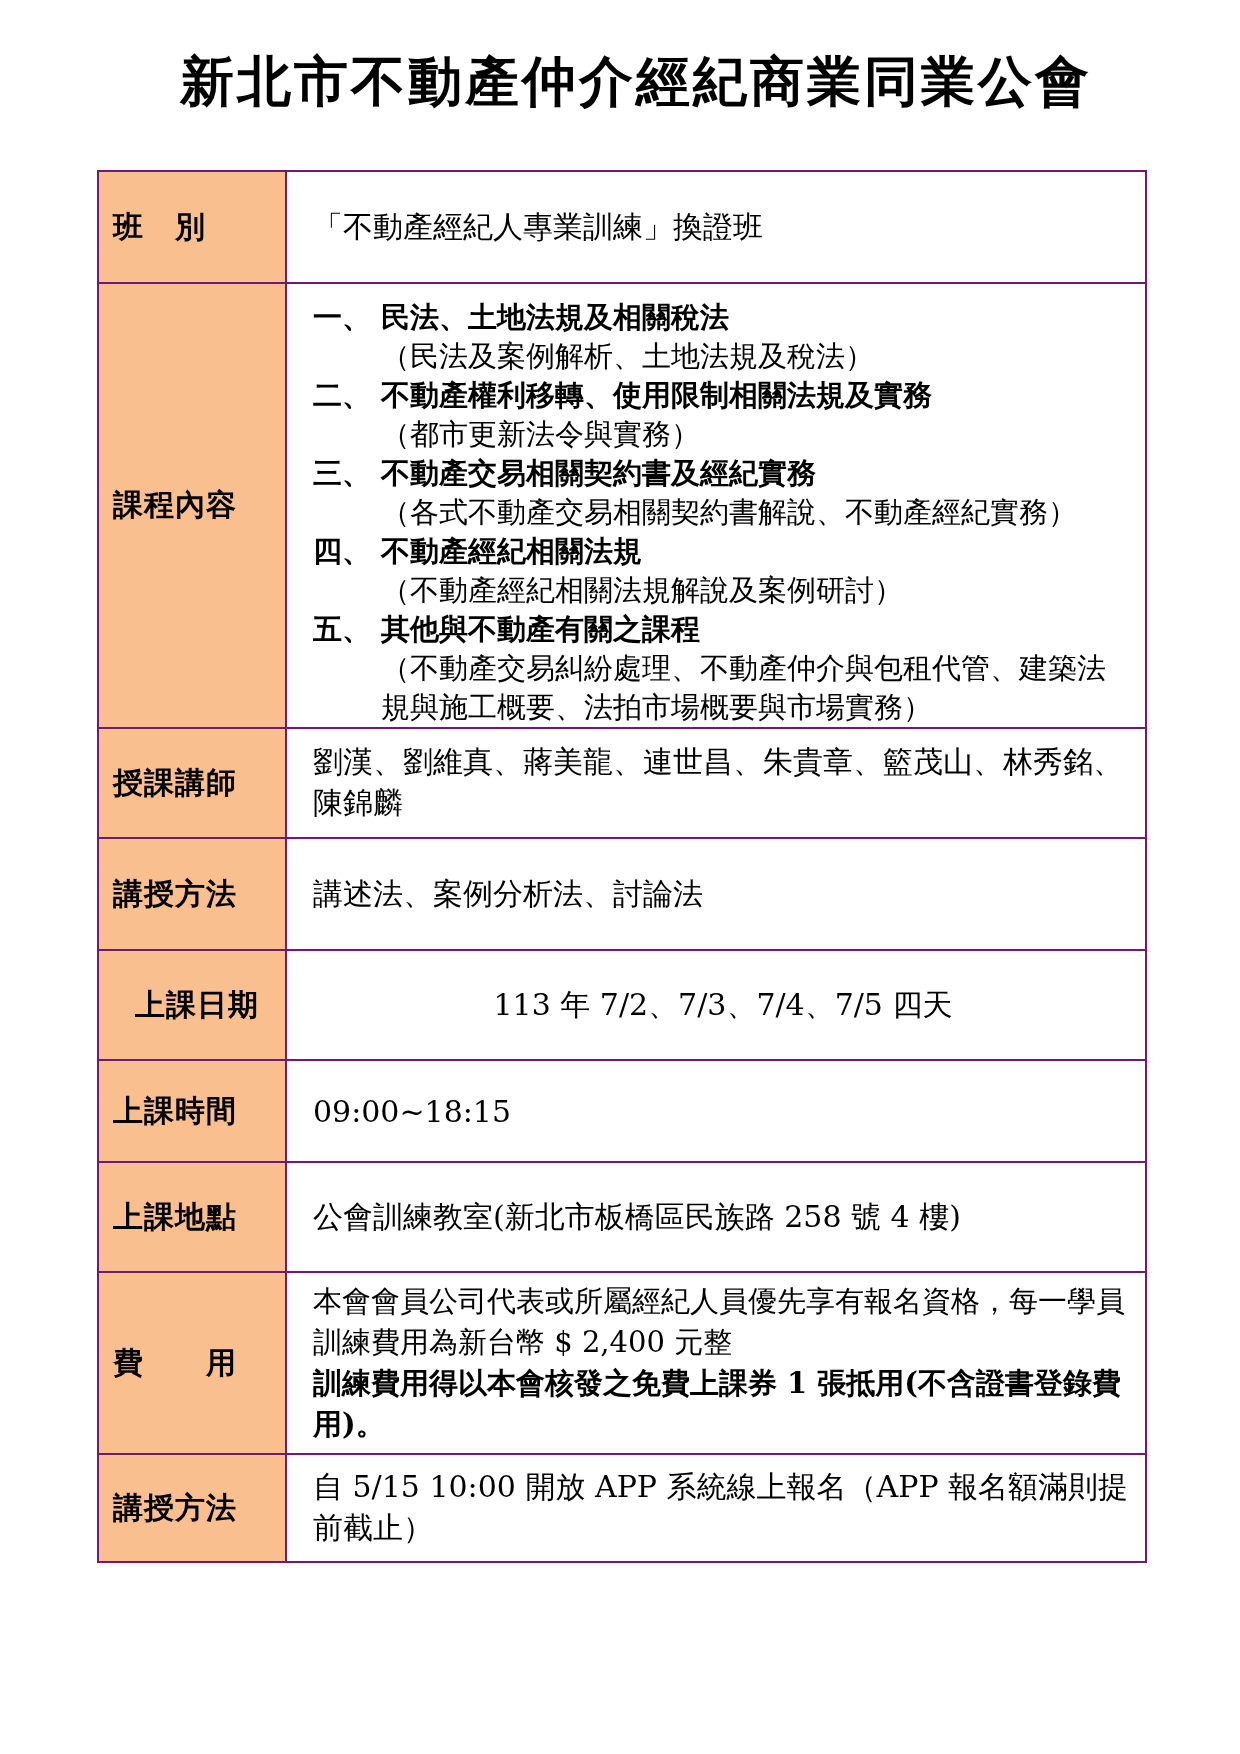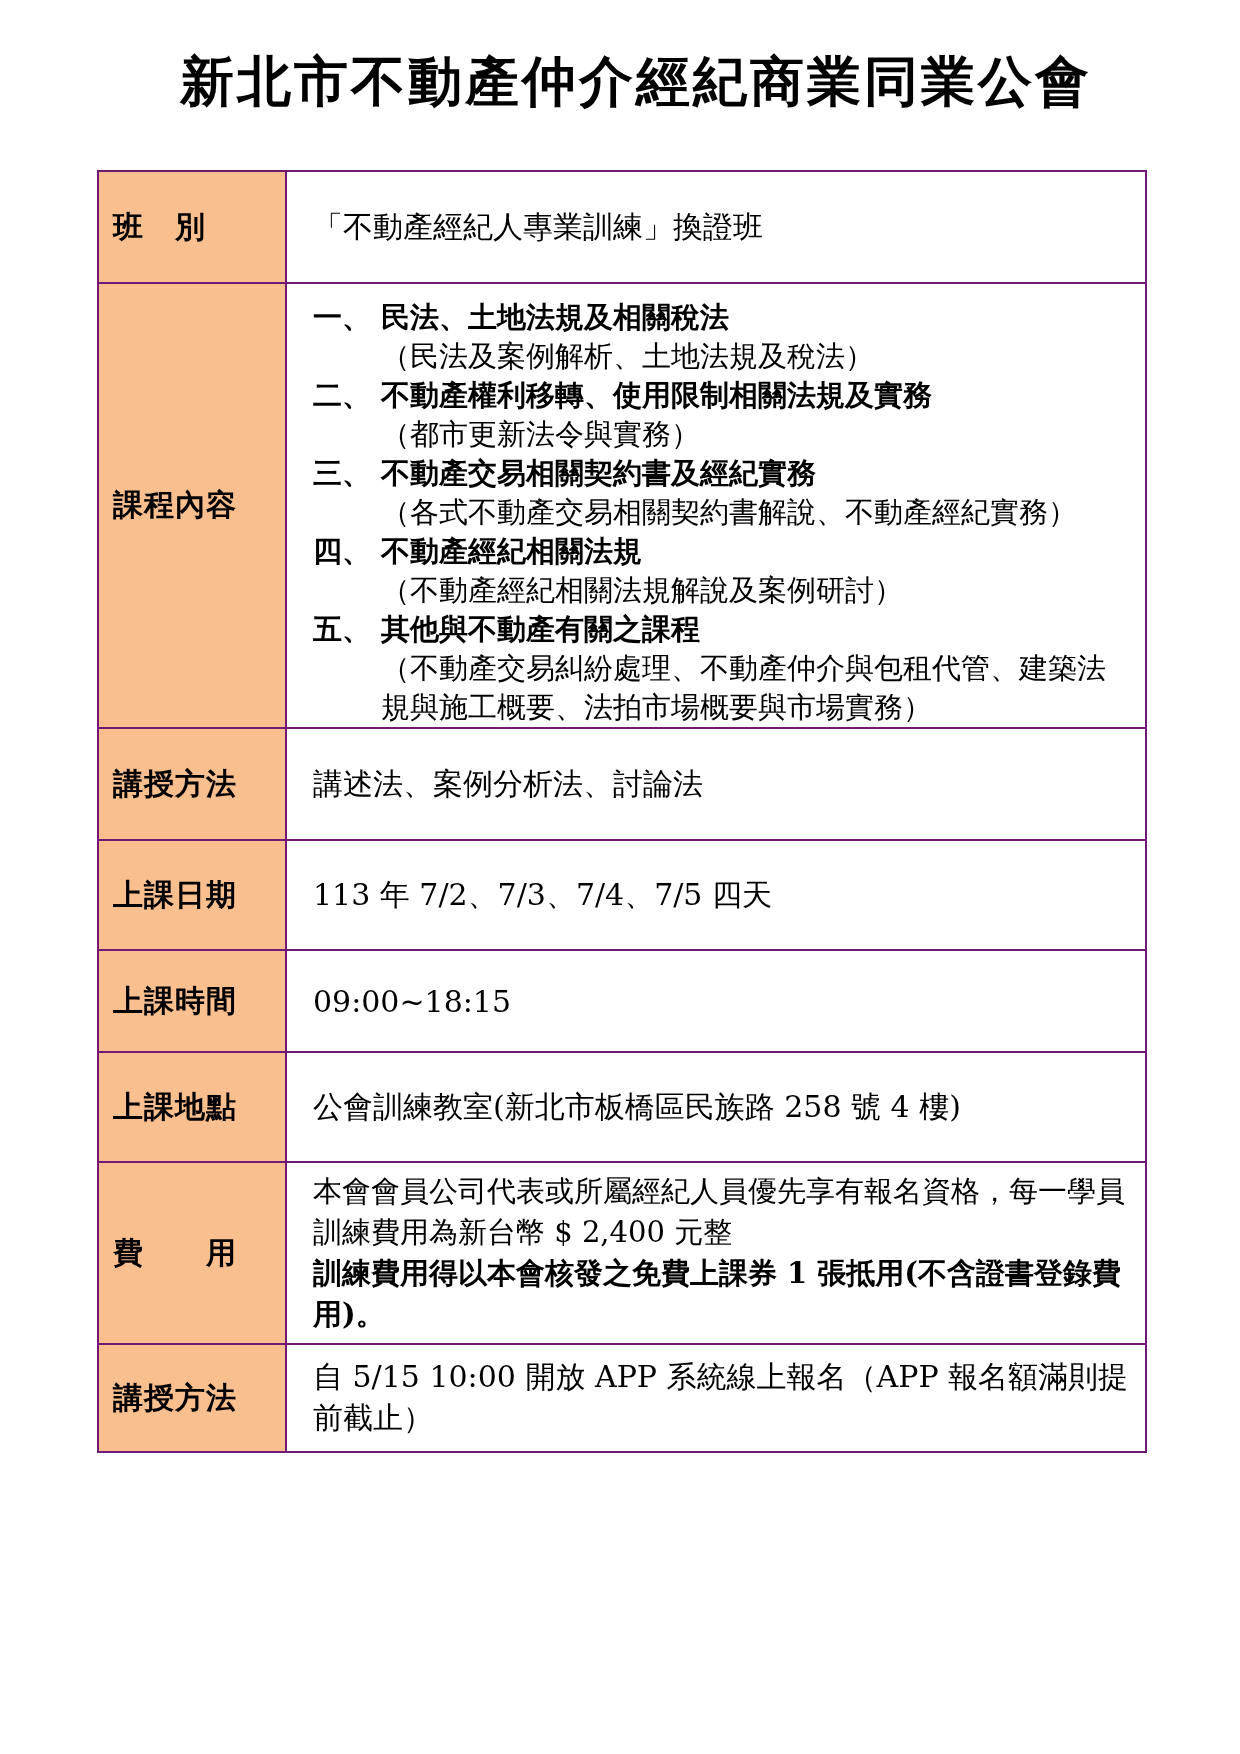--- a/index.html
+++ b/index.html
@@ -20,21 +20,21 @@
   td.lbl {
     width:168px; background:#FABF8F; font-weight:bold; font-size:30px;
     padding:0 4px 0 14px; vertical-align:middle; letter-spacing:1px;
   }
   td.val { font-size:30px; padding:0 12px 0 26px; vertical-align:middle; }
 
   tr.r-class    td { height:110px; }
   tr.r-course   td { height:425px; }
   tr.r-lect     td { height:108px; }
   tr.r-method   td { height:110px;margin-left:16px; }
-  tr.r-date     td { height:108px; }
+  tr.r-date     td { height:108px;text-align:center; }
   tr.r-time     td { height:100px; }
   tr.r-loc      td { height:108px; }
   tr.r-target   td { height:108px; }
   tr.r-fee      td { height:110px; }
   tr.r-reg      td { height:106px; }
 
   .class-name { font-size:37px; }
 
   td.course-cell { vertical-align:top; padding-top:14px; padding-right:16px; }
   .ci { display:flex; font-size:29px; line-height:39px; }
@@ -84,20 +84,24 @@
             <span class="st">（不動產經紀相關法規解說及案例研討）</span></span>
           </div>
           <div class="ci">
             <span class="num">五、</span>
             <span class="txt"><span class="tt">其他與不動產有關之課程</span><br>
             <span class="st">（不動產交易糾紛處理、不動產仲介與包租代管、建築法規與施工概要、法拍市場概要與市場實務）</span></span>
           </div>
         </td>
       </tr>
 
+      <tr class="r-lect">
+        <td class="lbl">授課講師</td>
+        <td class="val">劉漢、劉維真、蔣美龍、連世昌、朱貴章、籃茂山、林秀銘、陳錦麟</td>
+      </tr>
 
       <tr class="r-method">
         <td class="lbl">講授方法</td>
         <td class="val">講述法、案例分析法、討論法</td>
       </tr>
 
       <tr class="r-date">
         <td class="lbl">上課日期</td>
         <td class="val">113 年 7/2、7/3、7/4、7/5  四天</td>
       </tr>

